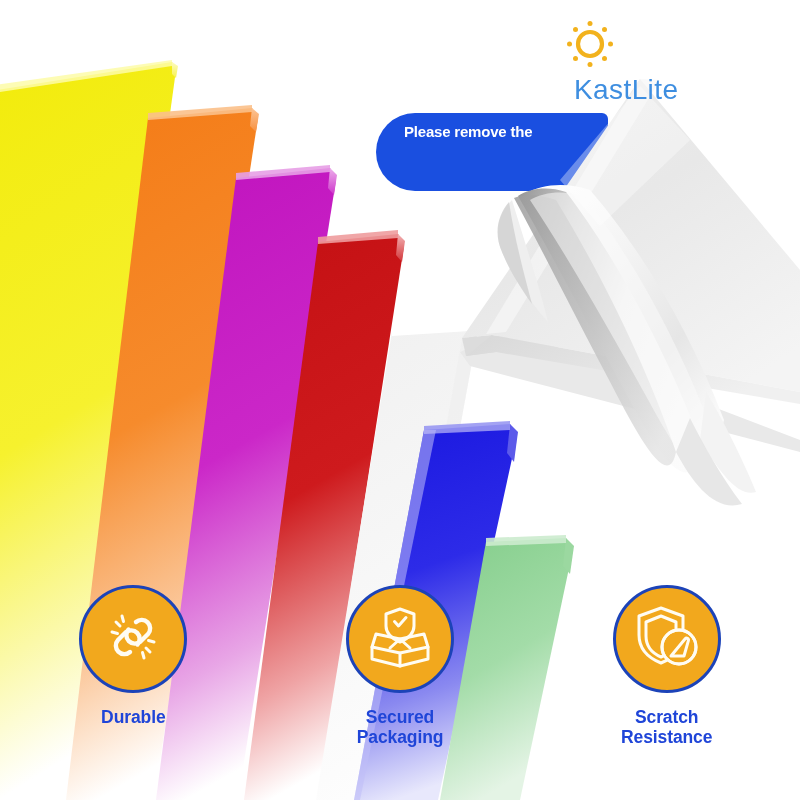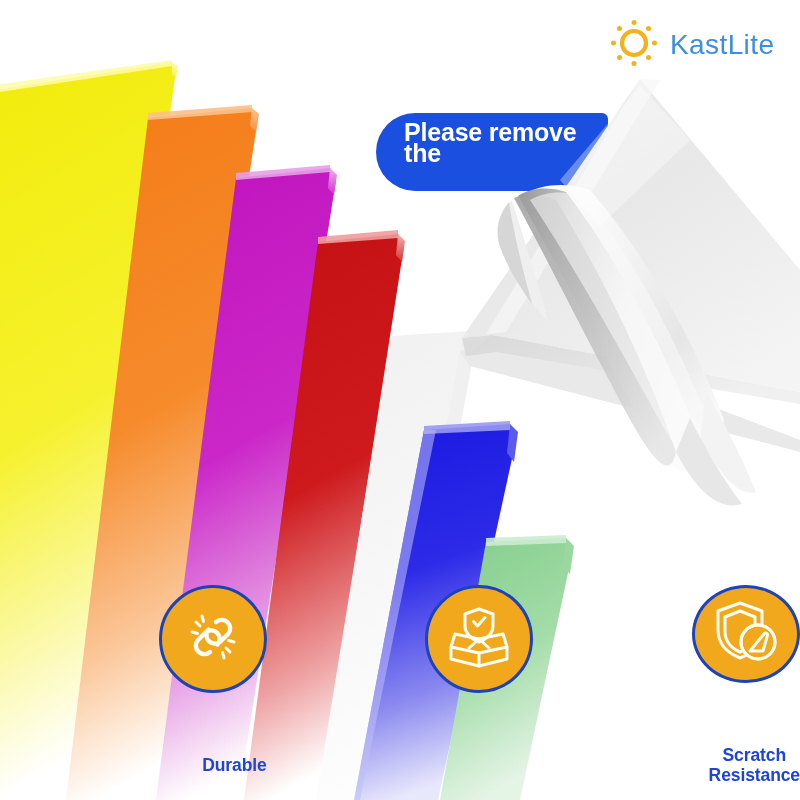--- a/index.html
+++ b/index.html
@@ -36,44 +36,45 @@
     background: #1a4fe0;
     border-radius: 39px 6px 6px 39px;
     z-index: 30;
   }
   #notice-badge .badge-text {
     position: absolute;
     left: 28px;
     top: 9px;
     width: 200px;
     color: #ffffff;
-    font-size: 25px;
+    font-size: 15px;
     font-weight: bold;
     line-height: 20.5px;
     letter-spacing: -0.2px;
   }
 
   
   #clear-sheet {
     position: absolute;
     left: 0; top: 0;
     width: 800px; height: 800px;
     z-index: 40;
     pointer-events: none;
   }
 
   
   #brand-logo {
     position: absolute;
-    left: 608px;
+    left: 564px;
     top: 18px;
     height: 54px;
     display: flex;
-    align-items: center;
+    align-items: flex-start;
     z-index: 60;
+    flex-direction: column;
   }
   #brand-logo .logo-text {
     margin-left: 10px;
     color: #3e8ee0;
     font-size: 28px;
     font-weight: 500;
     letter-spacing: 0.4px;
   }
 
   
@@ -83,22 +84,21 @@
     top: 585px;
     width: 800px;
     height: 200px;
     display: flex;
     z-index: 70;
   }
   .feature-item {
     flex: 1 1 0;
     display: flex;
     flex-direction: column;
-    align-items: flex-end;
-    gap: 48px;
+    align-items: center;
   }
   .feature-circle {
     width: 108px;
     height: 108px;
     border-radius: 50%;
     background: #F2A81D;
     border: 3px solid #1c43b8;
     box-sizing: border-box;
     display: flex;
     align-items: center;
@@ -349,20 +349,24 @@
           <svg width="68" height="68" viewBox="0 0 68 68" xmlns="http://www.w3.org/2000/svg" fill="none" stroke="#FFFCF2" stroke-width="3" stroke-linecap="round" stroke-linejoin="round">
             <path d="M34 6 L48 11 V23 c0 8 -7 13 -14 16 c-7 -3 -14 -8 -14 -16 V11 Z"></path>
             <path d="M28.5 18.5 L32.5 23 L40 14.5"></path>
             <path d="M34 36 L10 31 L6 44 L34 50 L62 44 L58 31 Z"></path>
             <path d="M34 50 V63"></path>
             <path d="M6 44 V56 L34 63 L62 56 V44"></path>
             <path d="M34 36 L24 45 M34 36 L44 45"></path>
           </svg>
         </span>
       </div>
+      <div class="feature-label">
+        <span>Secured</span><br>
+        <span>Packaging</span>
+      </div>
     </div>
 
 
     <div class="feature-item">
       <div class="feature-circle">
         <span>
           <svg width="68" height="68" viewBox="0 0 68 68" xmlns="http://www.w3.org/2000/svg" fill="none" stroke="#FFFCF2" stroke-width="3" stroke-linecap="round" stroke-linejoin="round">
             <path d="M28 5 L50 13 V32 c0 16 -12 24 -22 28 c-10 -4 -22 -12 -22 -28 V13 Z"></path>
             <path d="M28 13 L43 19 V33 c0 12 -8 18 -15 21 c-7 -3 -15 -9 -15 -21 V19 Z"></path>
             <circle cx="46" cy="44" r="17" fill="#F2A81D"></circle>

